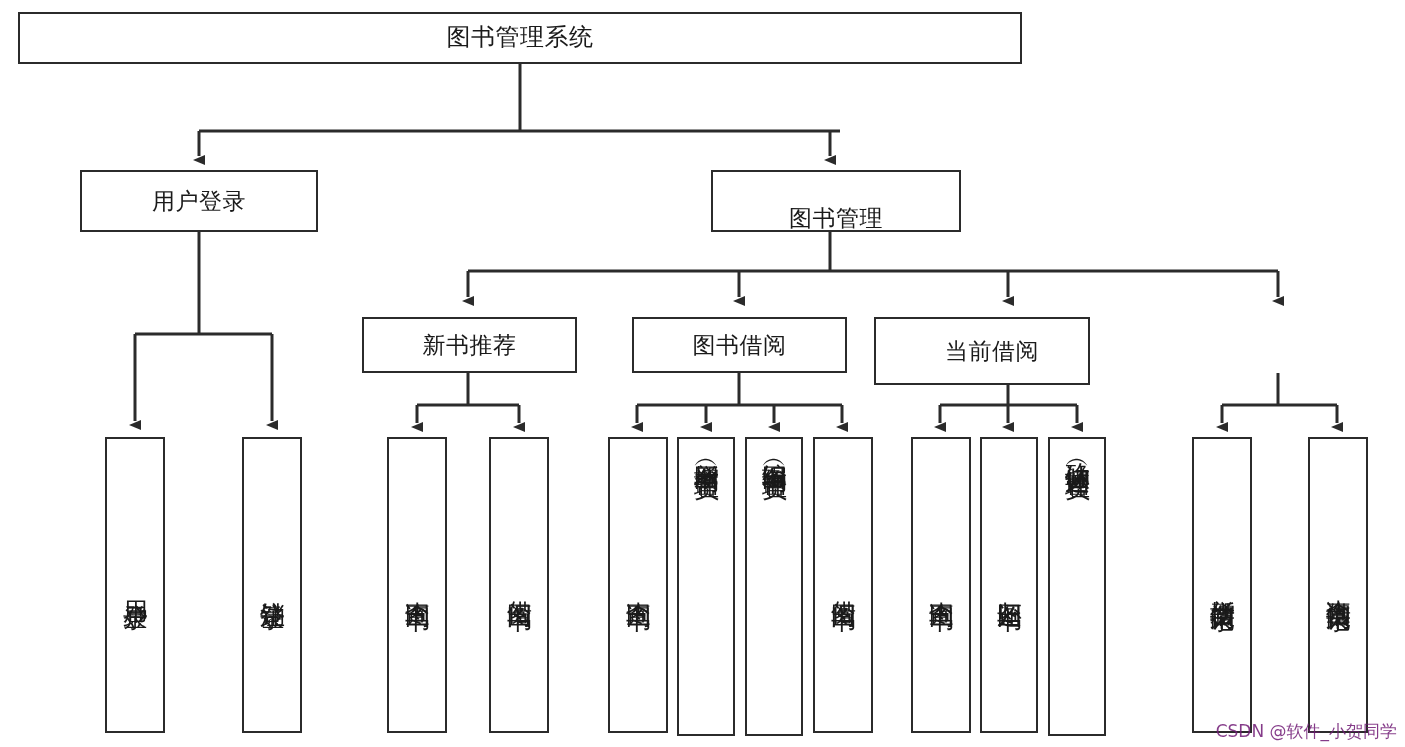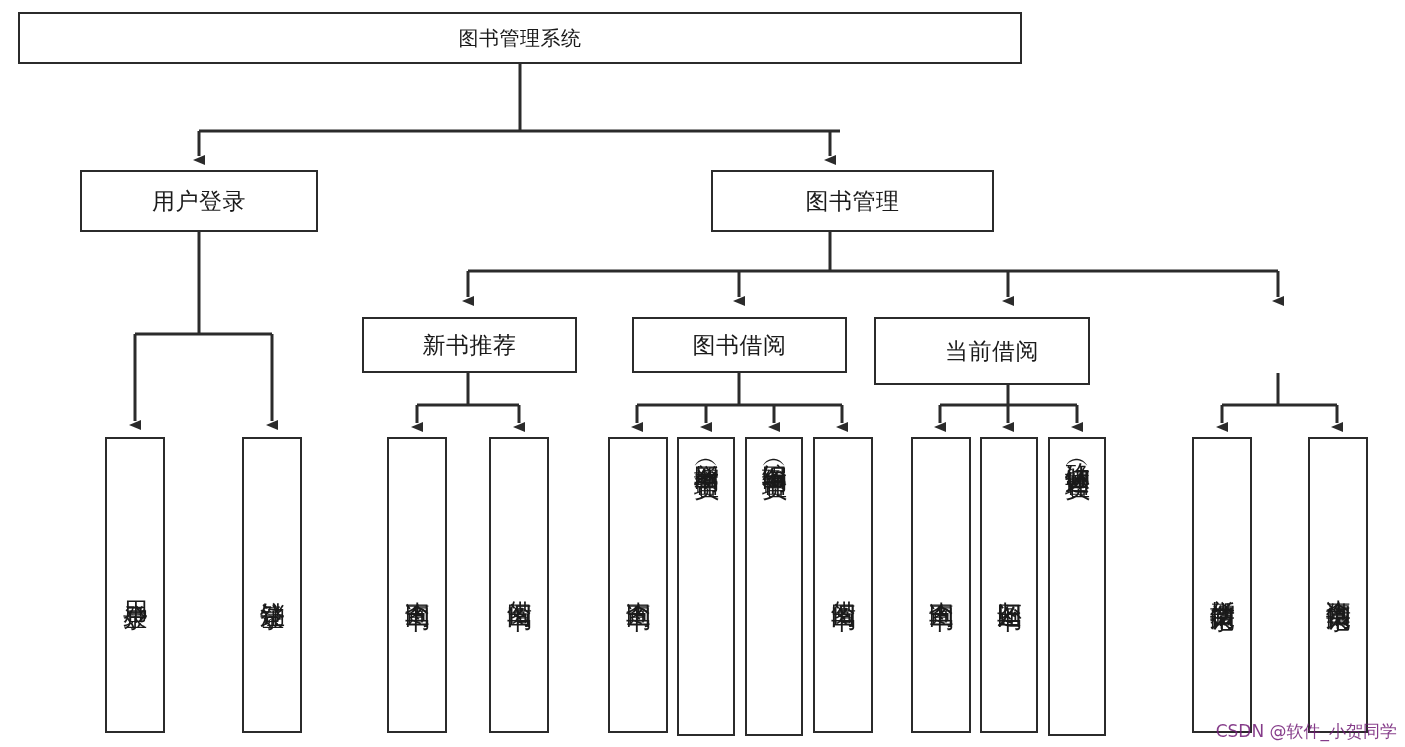--- a/index.html
+++ b/index.html
@@ -42,21 +42,21 @@
     text-align: center;
     line-height: 1.05;
     letter-spacing: 0.5px;
   }
   
   .node.h .lbl {
     writing-mode: horizontal-tb;
     font-size: 23px;
   }
   .node.root .lbl {
-    font-size: 20px;
+    font-size: 24px;
   }
   
   .node.v {
     align-items: flex-start;
     padding-top: 4px;
   }
   .node.v .lbl {
     writing-mode: vertical-rl;
     text-orientation: upright;
     font-size: 25px;
@@ -137,21 +137,21 @@
   </svg>
 
   <div class="node h root" style="left:18px; top:12px; width:1004px; height:52px;">
     <span class="lbl">图书管理系统</span>
   </div>
 
   <div class="node h" style="left:80px; top:170px; width:238px; height:62px;">
     <span class="lbl">用户登录</span>
   </div>
 
-  <div class="node h" style="left:711px; top:170px; width:283px; height:62px;">
+  <div class="node h" style="left:711px; top:170px; width:250px; height:62px;align-items:flex-end;">
     <span class="lbl">图书管理</span>
   </div>
 
   <div class="node h" style="left:362px; top:317px; width:215px; height:56px;">
     <span class="lbl">新书推荐</span>
   </div>
 
   <div class="node h" style="left:632px; top:317px; width:215px; height:56px;">
     <span class="lbl">图书借阅</span>
   </div>

